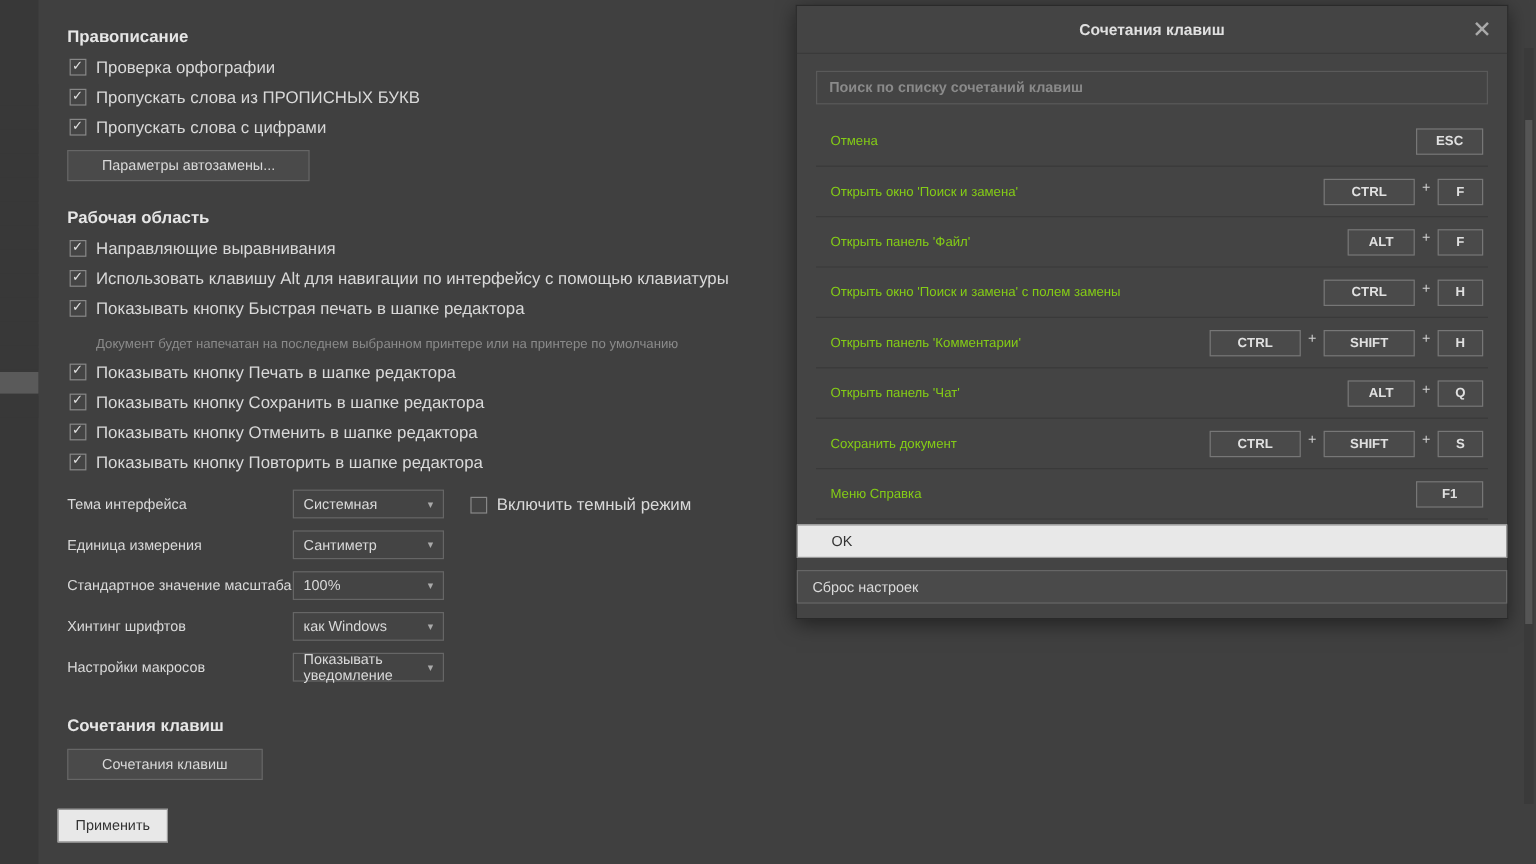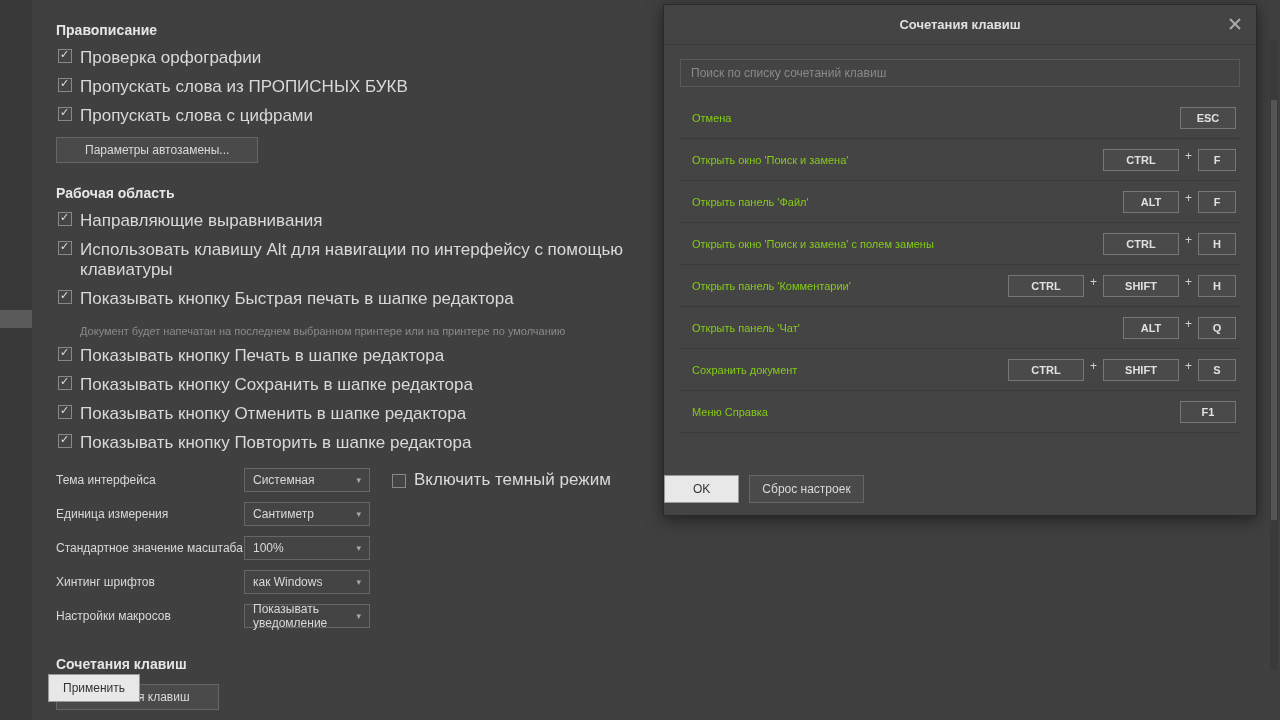--- a/index.html
+++ b/index.html
@@ -39,21 +39,21 @@
     background: #444;
     position: relative;
     flex-shrink: 0;
     margin-top: 1px;
     cursor: pointer;
   }
   .checkbox.checked::after {
     content: "✓"; position: absolute; top: -2px; left: 1px;
     font-size: 11px; color: #e0e0e0;
   }
-  .check-label { color: #d9d9d9; font-size: 17px; }
+  .check-label { color: #d9d9d9; font-size: 14px; }
   .check-sub { color: #8a8a8a; font-size: 11px; margin-top: 16px; }
 
   .btn {
     display: inline-block;
     padding: 5px 28px;
     border: 1px solid #666;
     background: #4a4a4a;
     color: #d9d9d9;
     font-size: 12px;
     cursor: pointer;
@@ -120,21 +120,21 @@
   .modal-search {
     margin: 14px 16px 10px 16px;
     height: 28px;
     border: 1px solid #5a5a5a;
     background: #444;
     padding: 0 10px;
     display: flex; align-items: center;
   }
   .modal-search input {
     width: 100%; background: transparent; border: none; outline: none;
-    color: #d9d9d9; font-size: 12px;
+    color: #d9d9d9; font-size: 12px; font-weight: bold;
   }
   .modal-search input::placeholder { color: #8a8a8a; }
 
   .shortcut-list { margin: 0 16px; }
   .shortcut-row {
     display: flex; align-items: center; justify-content: space-between;
     height: 42px;
     border-bottom: 1px solid #3a3a3a;
   }
   .shortcut-action { font-size: 11px; color: #84cc16; padding-left: 12px; }
@@ -146,21 +146,21 @@
     display: flex; align-items: center; justify-content: center;
     font-size: 11px; font-weight: bold; color: #e0e0e0;
     padding: 0 10px;
   }
   .key.wide { min-width: 76px; }
   .key.narrow { min-width: 38px; }
   .plus { color: #d0d0d0; font-size: 12px; }
 
   .modal-footer {
     position: absolute; bottom: 12px; left: 0; right: 0;
-    display: flex; justify-content: flex-start; gap: 10px;
+    display: flex; justify-content: space-between; gap: 10px; flex-direction: column;
   }
   .modal-footer .ok-btn {
     padding: 6px 28px;
     background: #e8e8e8; color: #333;
     border: 1px solid #999;
     font-size: 12px; cursor: pointer;
   }
   .modal-footer .reset-btn {
     padding: 6px 12px;
     background: #4a4a4a; color: #d9d9d9;

